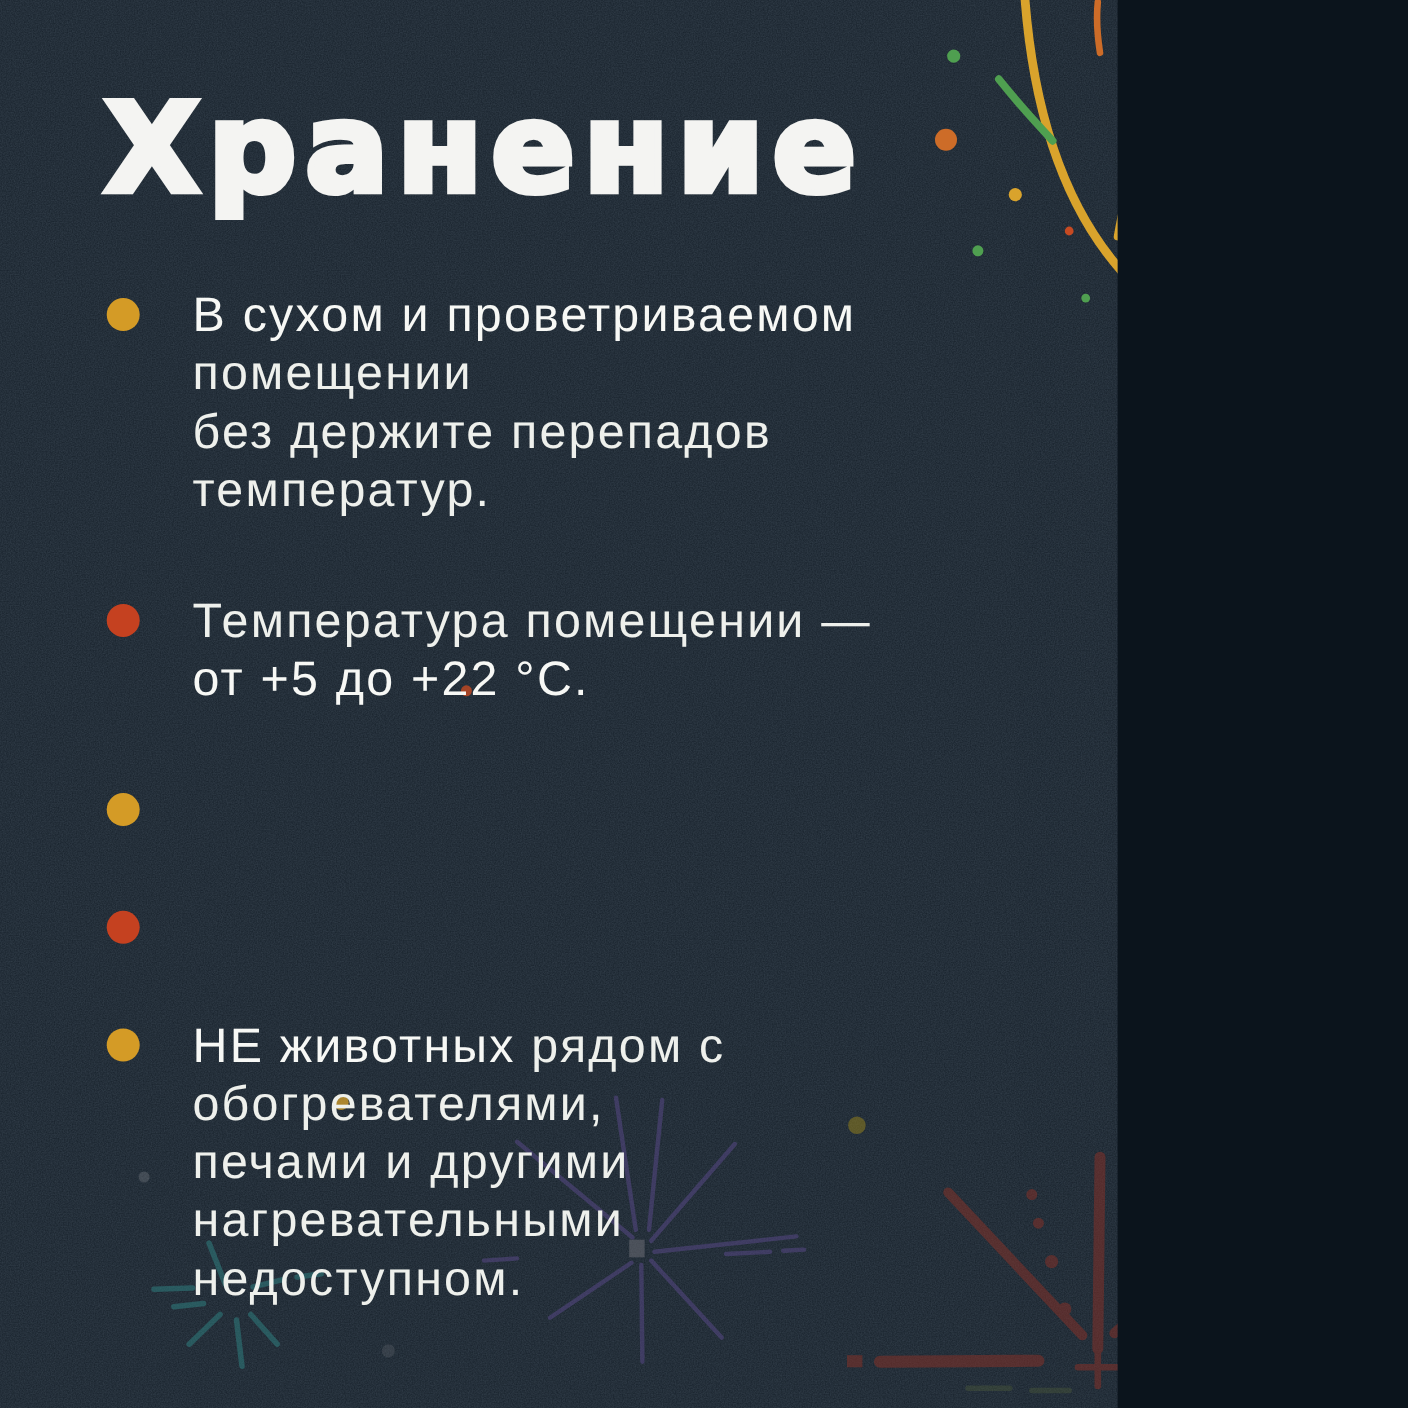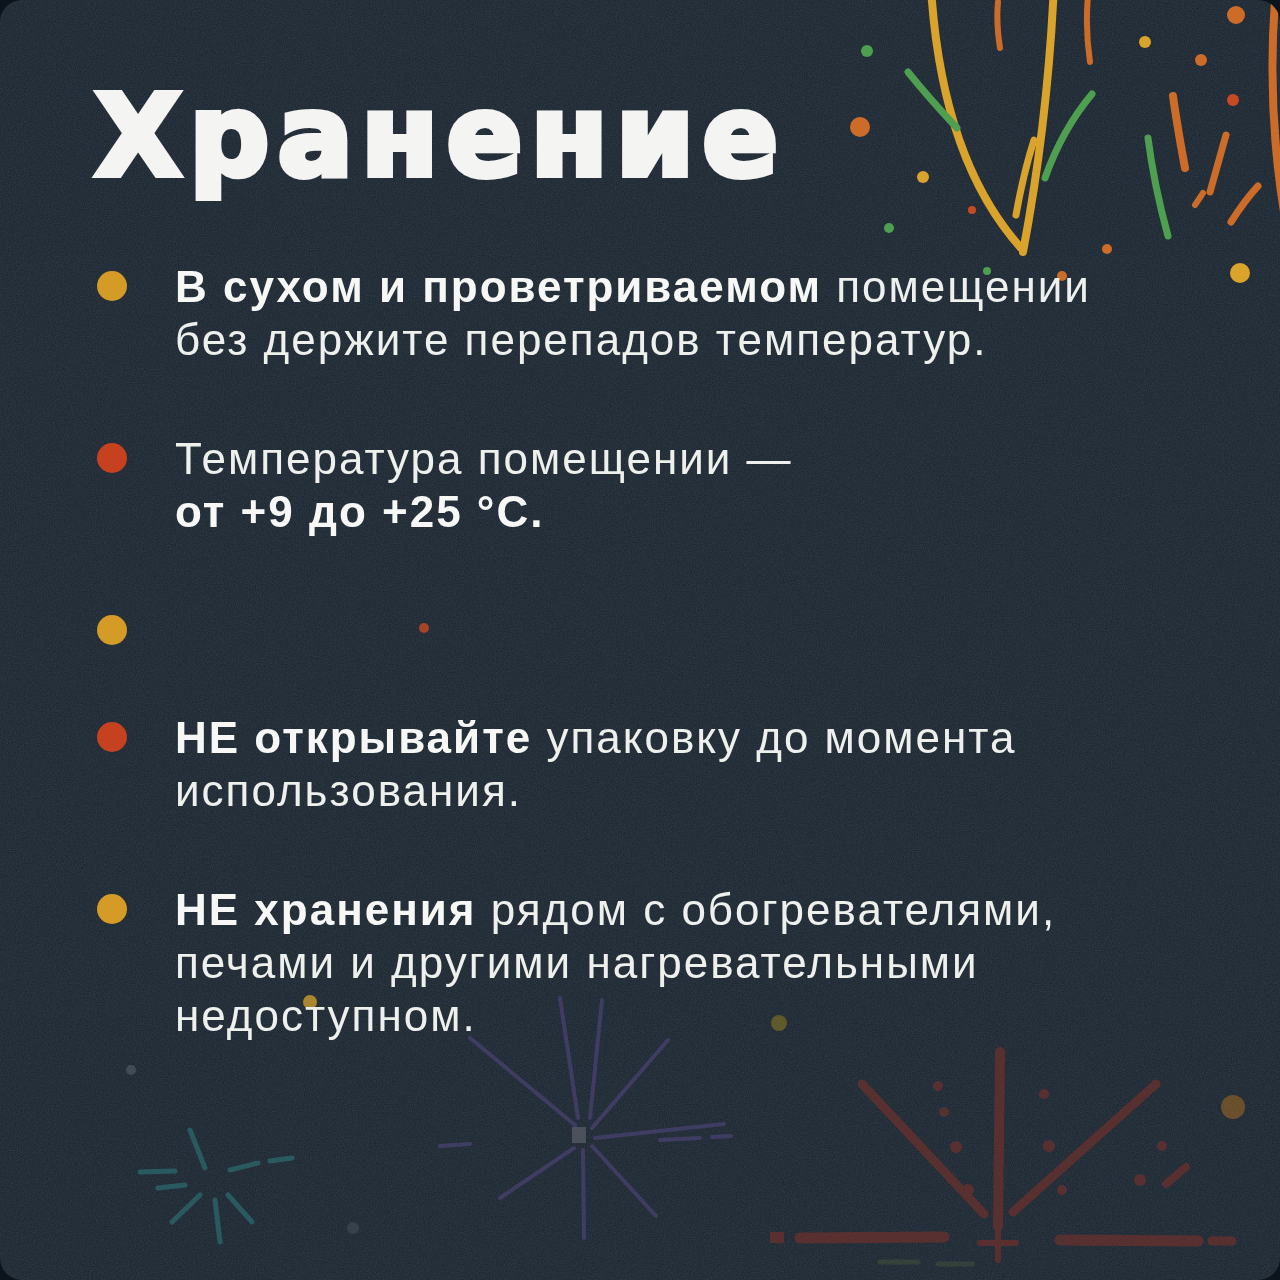--- a/index.html
+++ b/index.html
@@ -1,22 +1,21 @@
 <!DOCTYPE html>
 <html lang="ru" style="--background: #18222c; --title: #f4f4f2; --body-text: #eef0ec; --dot-yellow: #d49b26; --dot-red: #c54120; --firework-gold: #d9a32c; --firework-orange: #cd6c28; --firework-green: #4f9f50; --firework-red: #c64a22; --faded-purple: #5b4a8c; --faded-maroon: #8c3126; --faded-teal: #2f8585;"><head>
 <meta charset="utf-8">
 <style>
   html,body{margin:0;padding:0;background:#0b141c;}
   .poster{
     position:relative;
-    width:1280px;height:1280px;
+    width:1016px;height:1280px;
     overflow:hidden;
     background:var(--background,#18222c);
     font-family:"Liberation Sans",sans-serif;
-    border-radius:22px;
   }
   .noise-layer{position:absolute;inset:0;pointer-events:none;}
   .decor-layer{position:absolute;inset:0;pointer-events:none;}
   .content{position:absolute;inset:0;padding:78px 60px 0 95px;box-sizing:border-box;}
   .page-title{
     margin:0 0 64px 0;
     font-family:"DejaVu Sans","Liberation Sans",sans-serif;
     font-weight:900;
     font-size:112px;
     line-height:1.05;
@@ -32,21 +31,21 @@
   }
   .dot.yellow{background:var(--dot-yellow,#d49b26);}
   .dot.red{background:var(--dot-red,#c54120);}
   .rule-text{
     margin:0;max-width:1070px;
     font-size:44px;line-height:53px;letter-spacing:2px;
     color:var(--body-text,#eef0ec);
     white-space:pre-line;
     font-weight:400;
   }
-  .rule-text b{font-weight:700;color:#f7f8f5;}
+  .rule-text b{font-weight:400;color:#f7f8f5;}
 </style>
 </head>
 <body>
 
 <div class="poster">
 
   <svg class="noise-layer" width="1280" height="1280" aria-hidden="true">
     <filter id="grain">
       <feTurbulence type="fractalNoise" baseFrequency="0.85" numOctaves="2" seed="7" stitchTiles="stitch"></feTurbulence>
       <feColorMatrix type="matrix" values="0 0 0 0 0.32  0 0 0 0 0.42  0 0 0 0 0.52  0 0 0 0.9 0"></feColorMatrix>
@@ -157,31 +156,29 @@
     <h1 class="page-title">Хранение</h1>
     <ul class="rules" id="rules-list">
         <li class="rule">
           <span class="dot yellow"></span>
           <p class="rule-text"><b>В сухом и проветриваемом</b><span> помещении
 без держите перепадов температур.</span></p>
         </li>
         <li class="rule">
           <span class="dot red"></span>
           <p class="rule-text"><span>Температура помещении —
-</span><b>от +9 до +25 °С.</b></p>
+</span><b>от +5 до +22 °С.</b></p>
         </li>
         <li class="rule">
           <span class="dot yellow"></span>
         </li>
         <li class="rule">
           <span class="dot red"></span>
-          <p class="rule-text"><b>НЕ открывайте</b><span> упаковку до момента
-использования.</span></p>
         </li>
         <li class="rule">
           <span class="dot yellow"></span>
-          <p class="rule-text"><b>НЕ хранения</b><span> рядом с обогревателями,
+          <p class="rule-text"><b>НЕ животных</b><span> рядом с обогревателями,
 печами и другими нагревательными
 недоступном.</span></p>
         </li>
       </ul>
   </div>
 </div>
 
 </body></html>

